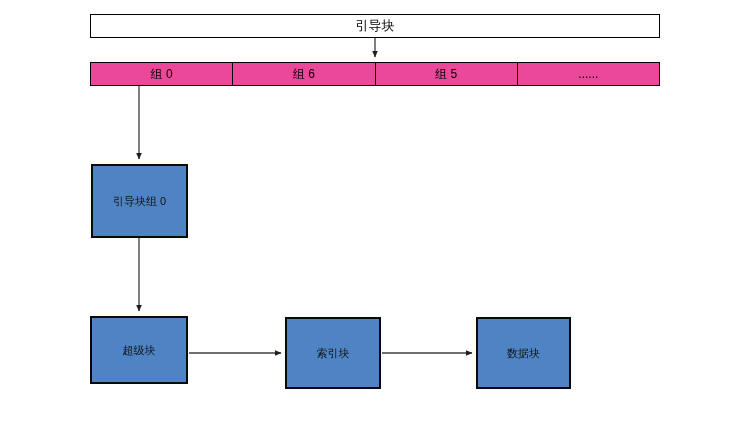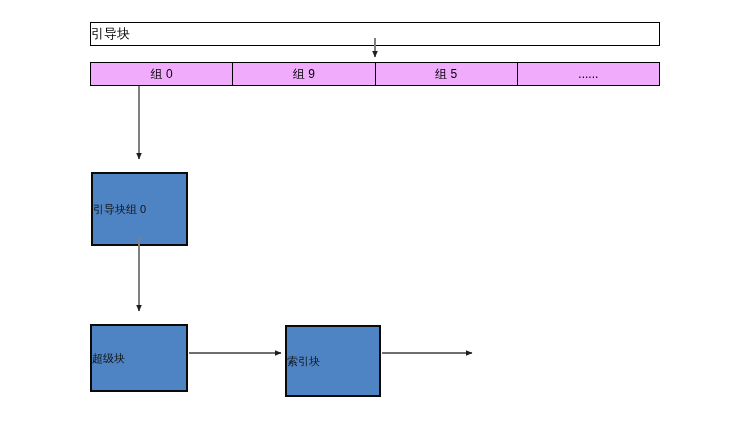--- a/index.html
+++ b/index.html
@@ -13,40 +13,40 @@
     width: 742px;
     height: 429px;
     background: #ffffff;
     overflow: hidden;
   }
   .box {
     position: absolute;
     box-sizing: border-box;
     display: flex;
     align-items: center;
+    justify-content: center;
     color: #000000;
-    margin-top: 8px;
   }
   .outline-box {
     background: #ffffff;
     border: 1px solid #000000;
     font-size: 13px;
   }
   .boot-box {
     left: 90px; top: 14px;
     width: 570px; height: 24px;
   }
   .group-row {
     position: absolute;
     left: 90px; top: 62px;
     width: 570px; height: 24px;
     box-sizing: border-box;
     border: 1px solid #000000;
     display: flex;
-    background: #f0abfc;
+    background: #ec4899;
   }
   .group-cell {
     flex: 1 1 0;
     box-sizing: border-box;
     border-right: 1px solid #000000;
     display: flex;
     align-items: center;
     justify-content: center;
     font-size: 12px;
     color: #000000;
@@ -77,21 +77,21 @@
 
   <div class="box outline-box boot-box">
     <span>引导块</span>
   </div>
 
   <div class="group-row">
     <div class="group-cell">
       <span>组 0</span>
     </div>
     <div class="group-cell">
-      <span>组 9</span>
+      <span>组 6</span>
     </div>
     <div class="group-cell">
       <span>组 5</span>
     </div>
     <div class="group-cell">
       <span>......</span>
     </div>
   </div>
 
   <div class="box blue-box bb-bootgroup">
@@ -99,20 +99,23 @@
   </div>
 
   <div class="box blue-box bb-super">
     <span>超级块</span>
   </div>
 
   <div class="box blue-box bb-index">
     <span>索引块</span>
   </div>
 
+  <div class="box blue-box bb-data">
+    <span>数据块</span>
+  </div>
 
   <svg class="connectors" viewBox="0 0 742 429" xmlns="http://www.w3.org/2000/svg">
     <defs>
       <marker id="arrow-head" markerWidth="8" markerHeight="7" refX="6.5" refY="3" orient="auto" markerUnits="userSpaceOnUse">
         <path d="M0,0 L7,3 L0,6 Z" fill="#1f1f1f"></path>
       </marker>
     </defs>
 
     <line x1="375" y1="38" x2="375" y2="57" stroke="#808080" stroke-width="2" marker-end="url(#arrow-head)"></line>
 

